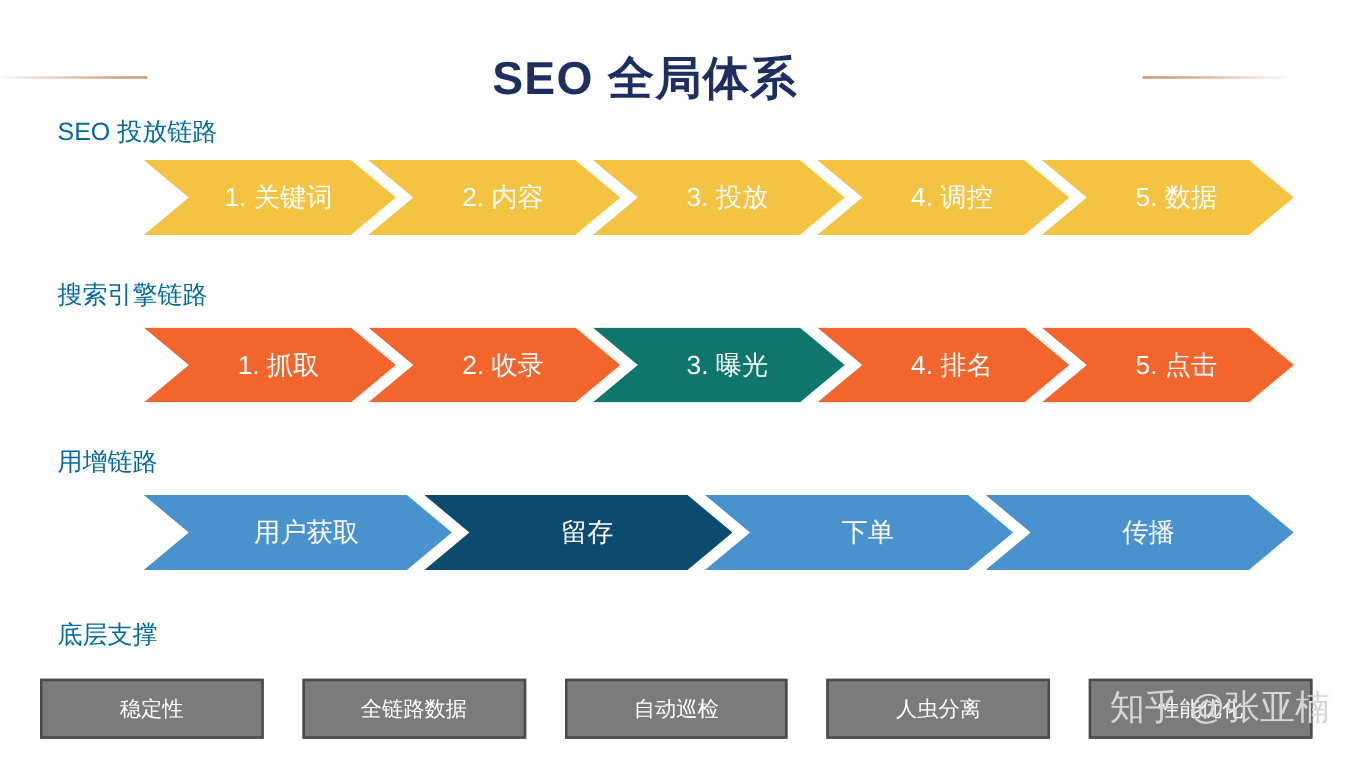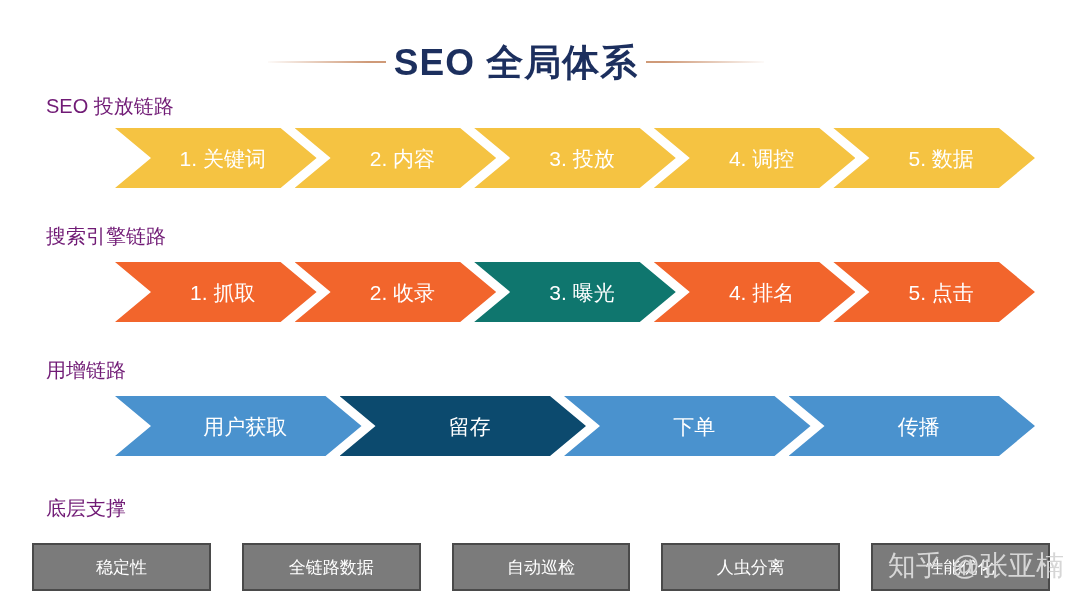--- a/index.html
+++ b/index.html
@@ -17,21 +17,21 @@
 
   
   .title-wrap {
     position: absolute;
     top: 34px;
     left: 0;
     width: 1032px;
     height: 56px;
     display: flex;
     align-items: center;
-    justify-content: center;
+    justify-content: space-between;
     gap: 8px;
   }
   .title-rule {
     height: 2px;
     width: 118px;
     flex: none;
   }
   .title-rule.left {
     background: linear-gradient(to right, rgba(214,162,130,0.05), #cf9a78 85%);
   }
@@ -49,21 +49,21 @@
 
   
   .row {
     position: absolute;
     left: 0;
     width: 1082px;
   }
   .row-label {
     position: absolute;
     font-size: 20px;
-    color: #701a75;
+    color: #0369a1;
     line-height: 1;
     white-space: nowrap;
   }
   .chevron-track {
     position: absolute;
     left: 115px;
     width: 920px;
     height: 60px;
     display: flex;
   }

